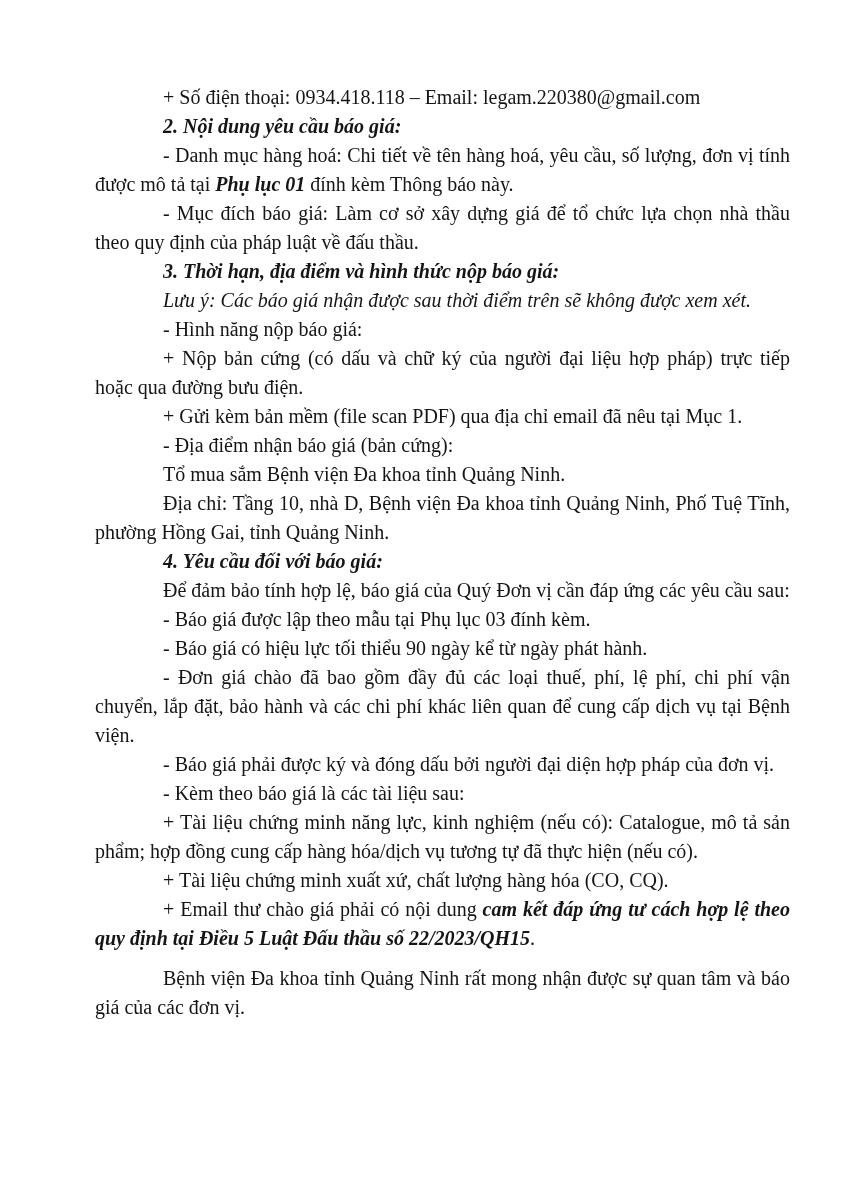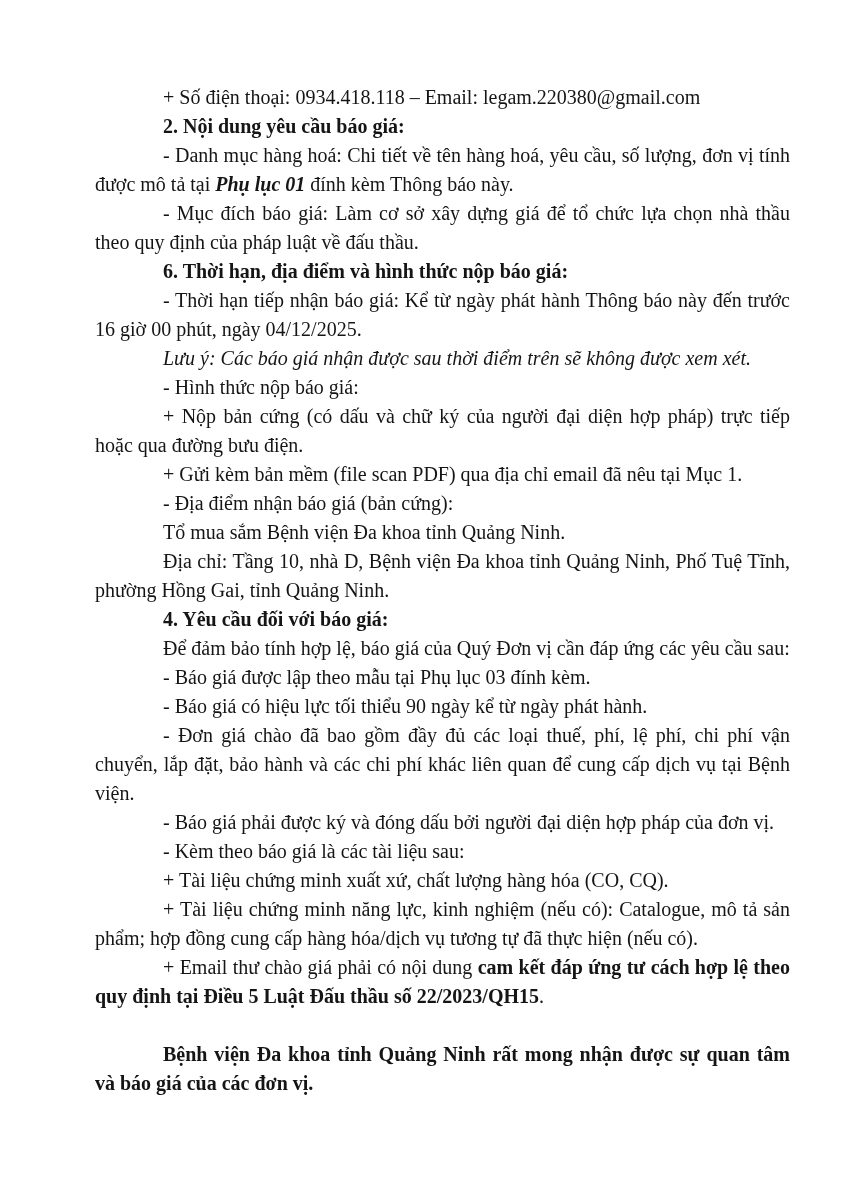--- a/index.html
+++ b/index.html
@@ -22,49 +22,47 @@
   }
   .doc-body {
     width: 695px;
   }
   .para {
     margin: 0;
     text-indent: 68px;
     text-align: justify;
   }
   .para.gap-before {
-    margin-top: 29px;
-    font-weight: bold;
+    margin-top: 11px;
   }
-  .run-b { font-weight: bold; }
+  .run-b { font-weight: bold; font-style: italic; }
   .run-i { font-style: italic; }
 </style>
 </head>
 <body>
 
 <div class="page">
   <div class="doc-body">
       <p class="para"><span class="">+ Số điện thoại: 0934.418.118 – Email: legam.220380@gmail.com</span></p>
       <p class="para"><span class="run-b ">2. Nội dung yêu cầu báo giá:</span></p>
       <p class="para"><span class="">- Danh mục hàng hoá: Chi tiết về tên hàng hoá, yêu cầu, số lượng, đơn vị tính được mô tả tại </span><span class="run-b run-i">Phụ lục 01</span><span class=""> đính kèm Thông báo này.</span></p>
       <p class="para"><span class="">- Mục đích báo giá: Làm cơ sở xây dựng giá để tổ chức lựa chọn nhà thầu theo quy định của pháp luật về đấu thầu.</span></p>
-      <p class="para"><span class="run-b ">6. Thời hạn, địa điểm và hình thức nộp báo giá:</span></p>
-      <p class="para"><span class="">- Thời hạn tiếp nhận báo giá: Kể từ ngày phát hành Thông báo này đến trước 16 giờ 00 phút, ngày 04/12/2025.</span></p>
+      <p class="para"><span class="run-b ">3. Thời hạn, địa điểm và hình thức nộp báo giá:</span></p>
       <p class="para"><span class="run-i">Lưu ý: Các báo giá nhận được sau thời điểm trên sẽ không được xem xét.</span></p>
-      <p class="para"><span class="">- Hình thức nộp báo giá:</span></p>
-      <p class="para"><span class="">+ Nộp bản cứng (có dấu và chữ ký của người đại diện hợp pháp) trực tiếp hoặc qua đường bưu điện.</span></p>
+      <p class="para"><span class="">- Hình năng nộp báo giá:</span></p>
+      <p class="para"><span class="">+ Nộp bản cứng (có dấu và chữ ký của người đại liệu hợp pháp) trực tiếp hoặc qua đường bưu điện.</span></p>
       <p class="para"><span class="">+ Gửi kèm bản mềm (file scan PDF) qua địa chỉ email đã nêu tại Mục 1.</span></p>
       <p class="para"><span class="">- Địa điểm nhận báo giá (bản cứng):</span></p>
       <p class="para"><span class="">Tổ mua sắm Bệnh viện Đa khoa tỉnh Quảng Ninh.</span></p>
       <p class="para"><span class="">Địa chỉ: Tầng 10, nhà D, Bệnh viện Đa khoa tỉnh Quảng Ninh, Phố Tuệ Tĩnh, phường Hồng Gai, tỉnh Quảng Ninh.</span></p>
       <p class="para"><span class="run-b ">4. Yêu cầu đối với báo giá:</span></p>
       <p class="para"><span class="">Để đảm bảo tính hợp lệ, báo giá của Quý Đơn vị cần đáp ứng các yêu cầu sau:</span></p>
       <p class="para"><span class="">- Báo giá được lập theo mẫu tại Phụ lục 03 đính kèm.</span></p>
       <p class="para"><span class="">- Báo giá có hiệu lực tối thiểu 90 ngày kể từ ngày phát hành.</span></p>
       <p class="para"><span class="">- Đơn giá chào đã bao gồm đầy đủ các loại thuế, phí, lệ phí, chi phí vận chuyển, lắp đặt, bảo hành và các chi phí khác liên quan để cung cấp dịch vụ tại Bệnh viện.</span></p>
       <p class="para"><span class="">- Báo giá phải được ký và đóng dấu bởi người đại diện hợp pháp của đơn vị.</span></p>
       <p class="para"><span class="">- Kèm theo báo giá là các tài liệu sau:</span></p>
+      <p class="para"><span class="">+ Tài liệu chứng minh năng lực, kinh nghiệm (nếu có): Catalogue, mô tả sản phẩm; hợp đồng cung cấp hàng hóa/dịch vụ tương tự đã thực hiện (nếu có).</span></p>
       <p class="para"><span class="">+ Tài liệu chứng minh xuất xứ, chất lượng hàng hóa (CO, CQ).</span></p>
-      <p class="para"><span class="">+ Tài liệu chứng minh năng lực, kinh nghiệm (nếu có): Catalogue, mô tả sản phẩm; hợp đồng cung cấp hàng hóa/dịch vụ tương tự đã thực hiện (nếu có).</span></p>
       <p class="para"><span class="">+ Email thư chào giá phải có nội dung </span><span class="run-b ">cam kết đáp ứng tư cách hợp lệ theo quy định tại Điều 5 Luật Đấu thầu số 22/2023/QH15</span><span class="">.</span></p>
       <p class="para gap-before"><span class="">Bệnh viện Đa khoa tỉnh Quảng Ninh rất mong nhận được sự quan tâm và báo giá của các đơn vị.</span></p>
     </div>
 </div>
 
 </body></html>

